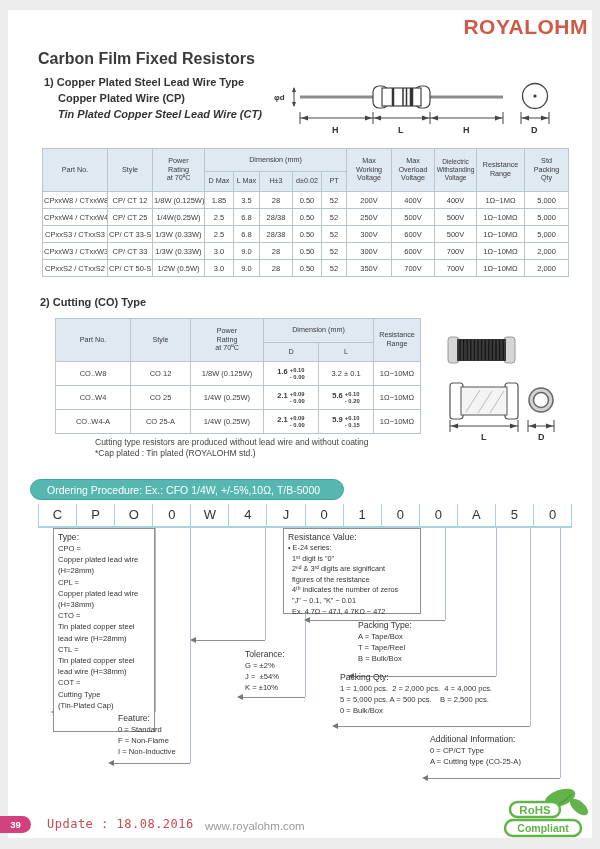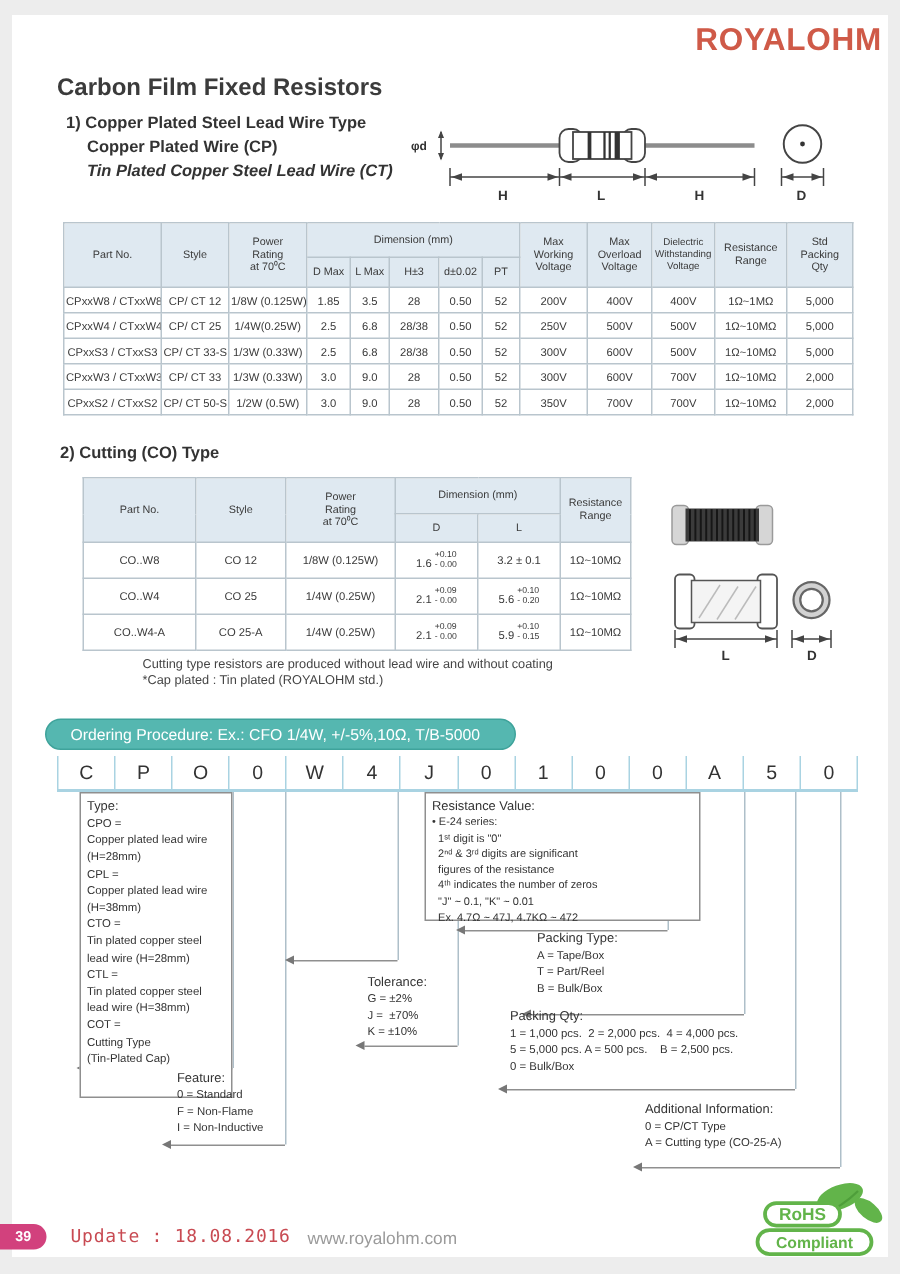--- a/index.html
+++ b/index.html
@@ -32,21 +32,21 @@
   th{background:var(--table-header-bg);font-weight:400;font-size:7.2px;line-height:8.6px;}
   td{font-size:7.5px;white-space:nowrap;}
   .pre{white-space:pre-line;}
   .t1{left:42px;top:148px;width:526px;border:1px solid #97a3ab;}
   .t1 thead tr:first-child{height:23px;} .t1 thead tr:last-child{height:20px;}
   .t1 tbody tr{height:17px;}
   .th-diel{font-size:6.5px;line-height:8px;}
   .t2{left:55px;top:318px;width:365px;border:1px solid #97a3ab;}
   .t2 thead tr:first-child{height:24px;} .t2 thead tr:last-child{height:19px;}
   .t2 tbody tr{height:24px;}
-  .tol{display:inline-flex;align-items:flex-end;gap:2px;}
+  .tol{display:inline-flex;align-items:flex-start;gap:2px;font-weight:bold;}
   .tol .s{display:inline-flex;flex-direction:column;font-size:5.8px;line-height:6.4px;text-align:left;}
 
   .sec2-head{position:absolute;left:40px;top:296px;font-size:11px;font-weight:600;color:#333;}
   .note{position:absolute;left:55px;font-size:8.5px;color:#444;margin-left:40px;}
   .note.n1{top:437px;} .note.n2{top:448px;}
 
   .badge{position:absolute;left:30px;top:479px;width:314px;height:21px;background:var(--badge-teal);
          border-radius:11px;color:#fff;font-size:10.5px;line-height:21px;padding-left:16px;border:1px solid #3fa39b;}
 
   .code-row{position:absolute;left:38px;top:504px;width:534px;height:24px;display:flex;
@@ -57,21 +57,21 @@
   .vline{position:absolute;width:1px;background:#aebfc9;}
   .hline{position:absolute;height:1px;background:#8f8f8f;}
   .arr{position:absolute;width:0;height:0;border-top:3.5px solid transparent;border-bottom:3.5px solid transparent;border-right:6px solid #777;}
 
   .obox{position:absolute;color:#333;}
   .obox.bordered{border:1px solid #8f8f8f;background:#fff;padding:2px 4px;}
   .btitle{font-size:8.6px;line-height:12px;white-space:pre-wrap;}
   .bline{font-size:7.6px;line-height:11.2px;white-space:pre-wrap;}
   #box-type{left:53px;top:528px;width:102px;height:204px;}
   #box-wattage{left:187px;top:528px;width:78px;height:108px;}
-  #box-resistance{left:283px;top:528px;width:184px;height:86px;}
+  #box-resistance{left:283px;top:528px;width:138px;height:86px;}
   #box-resistance .bline{font-size:7.3px;line-height:10.6px;}
   #box-tolerance{left:245px;top:648px;width:58px;}
   #box-feature{left:118px;top:712px;width:88px;}
   #box-packing-type{left:358px;top:619px;width:95px;}
   #box-packing-qty{left:340px;top:671px;width:195px;}
   #box-additional{left:430px;top:733px;width:140px;}
 
   .pgpill{position:absolute;left:0;top:816px;width:31px;height:17px;background:var(--footer-pink);z-index:7;
           border-radius:0 9px 9px 0;color:#fff;font-size:9.5px;font-weight:700;text-align:center;line-height:17px;}
   .update{position:absolute;left:47px;top:817px;font-family:"DejaVu Sans Mono",monospace;font-size:12px;letter-spacing:.5px;color:var(--footer-update-red);}
@@ -481,33 +481,33 @@
       <div class="bline">  1ˢᵗ digit is "0"</div>
       <div class="bline">  2ⁿᵈ &amp; 3ʳᵈ digits are significant</div>
       <div class="bline">  figures of the resistance</div>
       <div class="bline">  4ᵗʰ indicates the number of zeros</div>
       <div class="bline">  "J" ~ 0.1, "K" ~ 0.01</div>
       <div class="bline">  Ex. 4.7Ω ~ 47J, 4.7KΩ ~ 472</div>
     </div>
   <div class="obox" id="box-tolerance">
       <div class="btitle">Tolerance:</div>
       <div class="bline">G = ±2%</div>
-      <div class="bline">J =  ±70%</div>
+      <div class="bline">J =  ±54%</div>
       <div class="bline">K = ±10%</div>
     </div>
   <div class="obox" id="box-feature">
       <div class="btitle">Feature:</div>
       <div class="bline">0 = Standard</div>
       <div class="bline">F = Non-Flame</div>
       <div class="bline">I = Non-Inductive</div>
     </div>
   <div class="obox" id="box-packing-type">
       <div class="btitle">Packing Type:</div>
       <div class="bline">A = Tape/Box</div>
-      <div class="bline">T = Part/Reel</div>
+      <div class="bline">T = Tape/Reel</div>
       <div class="bline">B = Bulk/Box</div>
     </div>
   <div class="obox" id="box-packing-qty">
       <div class="btitle">Packing Qty:</div>
       <div class="bline">1 = 1,000 pcs.  2 = 2,000 pcs.  4 = 4,000 pcs.</div>
       <div class="bline">5 = 5,000 pcs. A = 500 pcs.    B = 2,500 pcs.</div>
       <div class="bline">0 = Bulk/Box</div>
     </div>
   <div class="obox" id="box-additional">
       <div class="btitle">Additional Information:</div>

